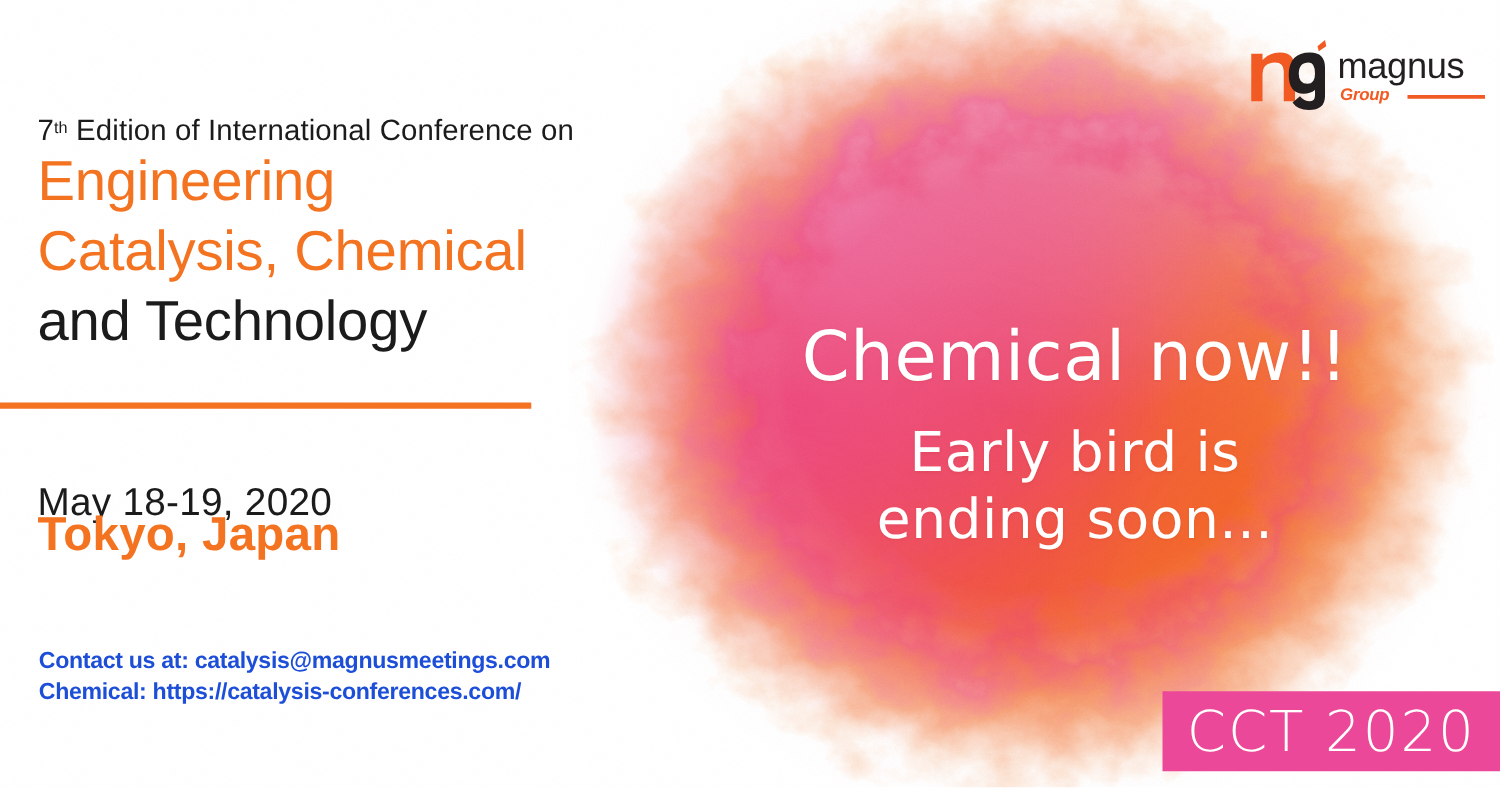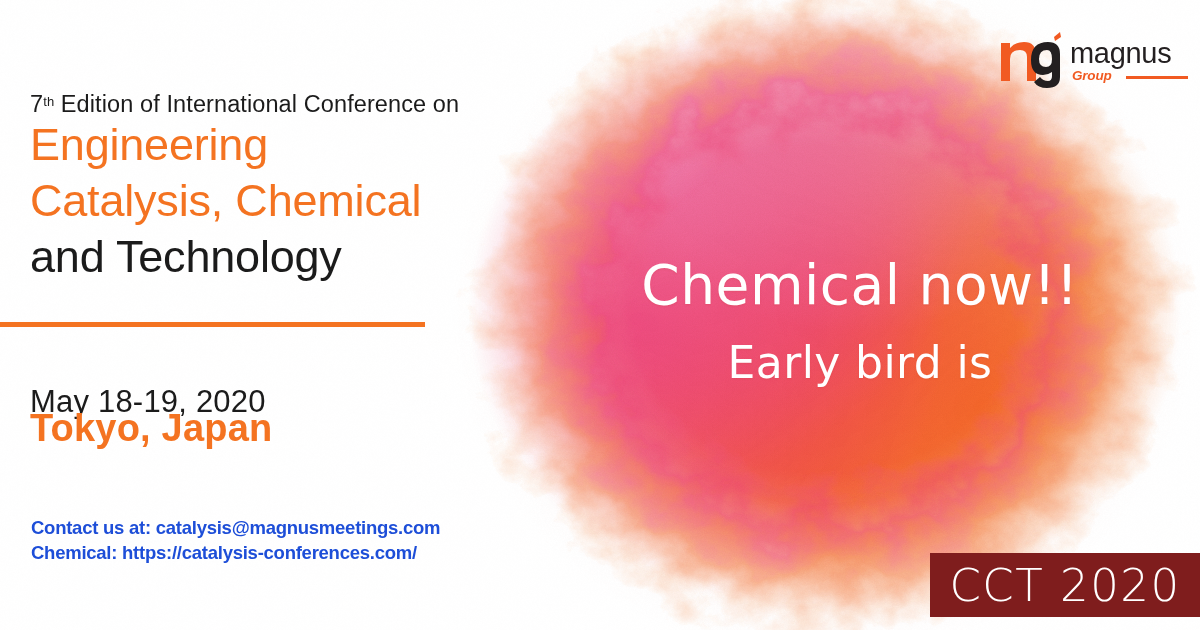--- a/index.html
+++ b/index.html
@@ -113,21 +113,21 @@
   .promo-2, .promo-3 {
     font-size:44px; line-height:53px; font-weight:400;
     letter-spacing:.4px;
   }
   .promo-2 { margin-top:21px; }
 
   
   .badge {
     position:absolute; left:930px; top:553px;
     width:270px; height:64px;
-    background:#7f1d1d;
+    background:#ec4899;
     display:flex; align-items:center; justify-content:center;
   }
   .badge-text {
     color:#ffffff; font-size:45px; font-weight:300;
     letter-spacing:1.5px;
     font-family:"DejaVu Sans", sans-serif;
   }
 
   
   .logo {
@@ -223,20 +223,21 @@
 
     <div class="contact">
       <div>Contact us at:  catalysis@magnusmeetings.com</div>
       <div>Chemical: https://catalysis-conferences.com/</div>
     </div>
   </div>
 
   <div class="promo">
     <div class="promo-1">Chemical now!!</div>
     <div class="promo-2">Early bird is</div>
+    <div class="promo-3">ending soon...</div>
   </div>
 
   <div class="badge">
     <span class="badge-text">CCT 2020</span>
   </div>
 
   <div class="logo">
     <svg class="logo-mark" width="70" height="60" viewBox="0 0 70 60">
 
       <path d="M3 52 L3 14 L12 14 L12 19 Q17 13 26 13 Q38 13 38 26 L38 52 L29 52 L29 28

